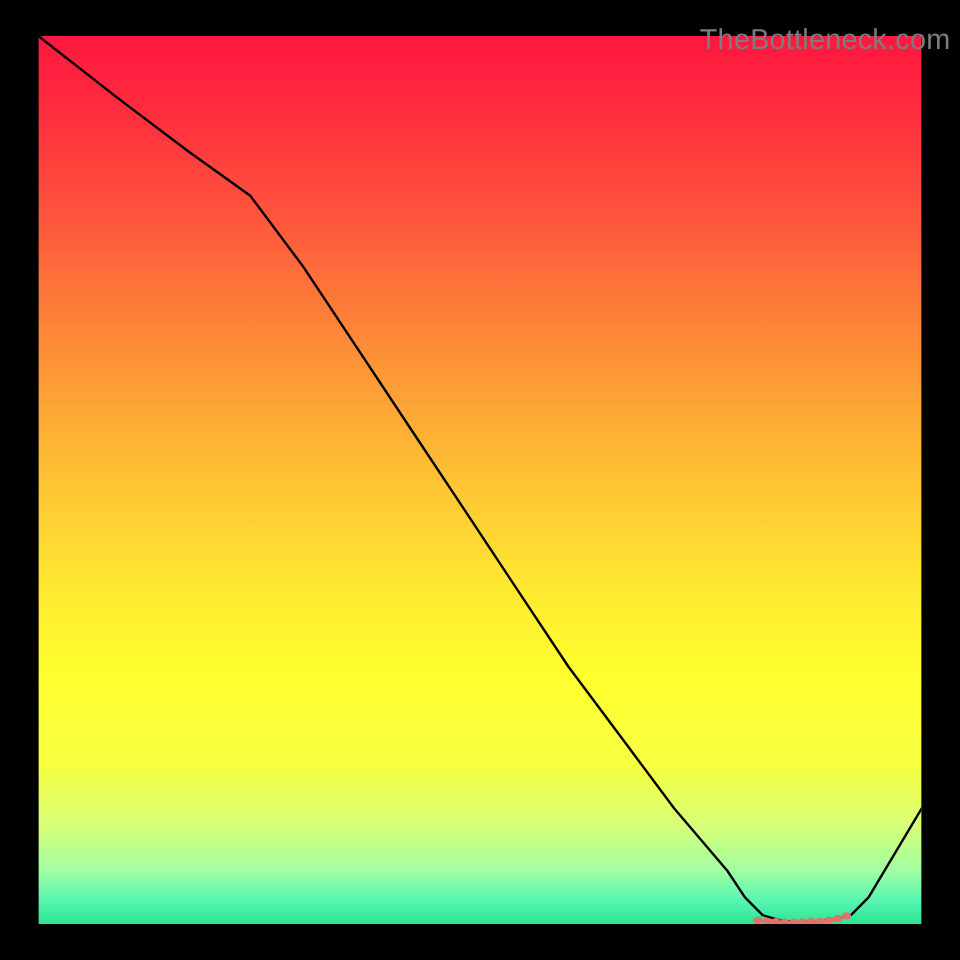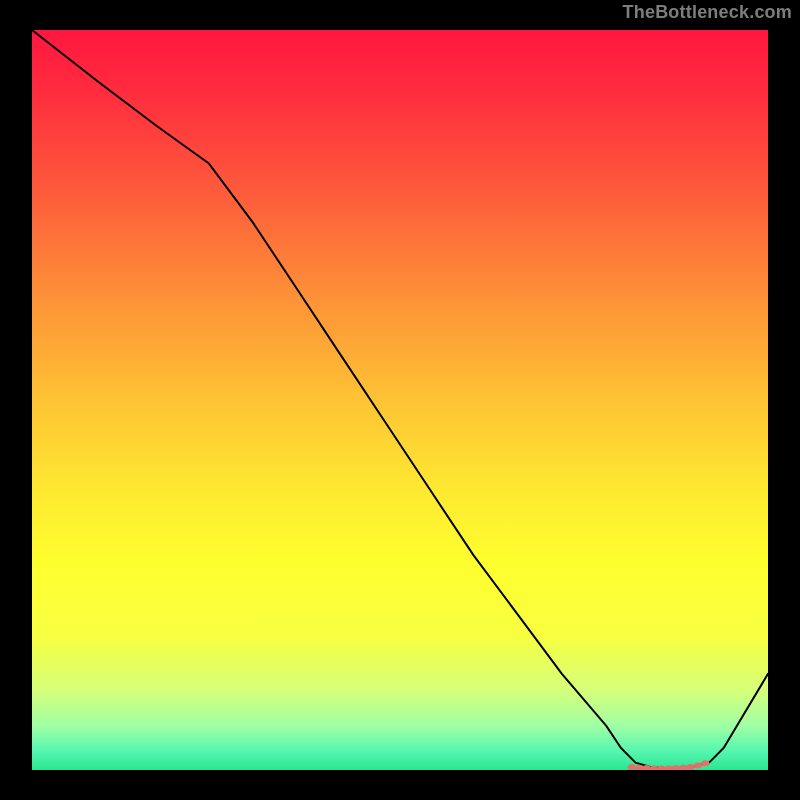--- a/index.html
+++ b/index.html
@@ -12,26 +12,26 @@
     overflow: hidden;
   }
   .frame {
     position: relative;
     width: 800px;
     height: 800px;
     background: #000;
   }
   .watermark {
     position: absolute;
-    top: 2px;
+    top: 20px;
     right: 8px;
     color: #7d7d7d;
-    font-size: 18px;
+    font-size: 24px;
     letter-spacing: 0.2px;
-    font-weight: 700;
+    font-weight: 400;
     z-index: 5;
   }
   
   .plot {
     position: absolute;
     left: 32px;
     top: 30px;
     width: 736px;   
     height: 740px;  
   }

